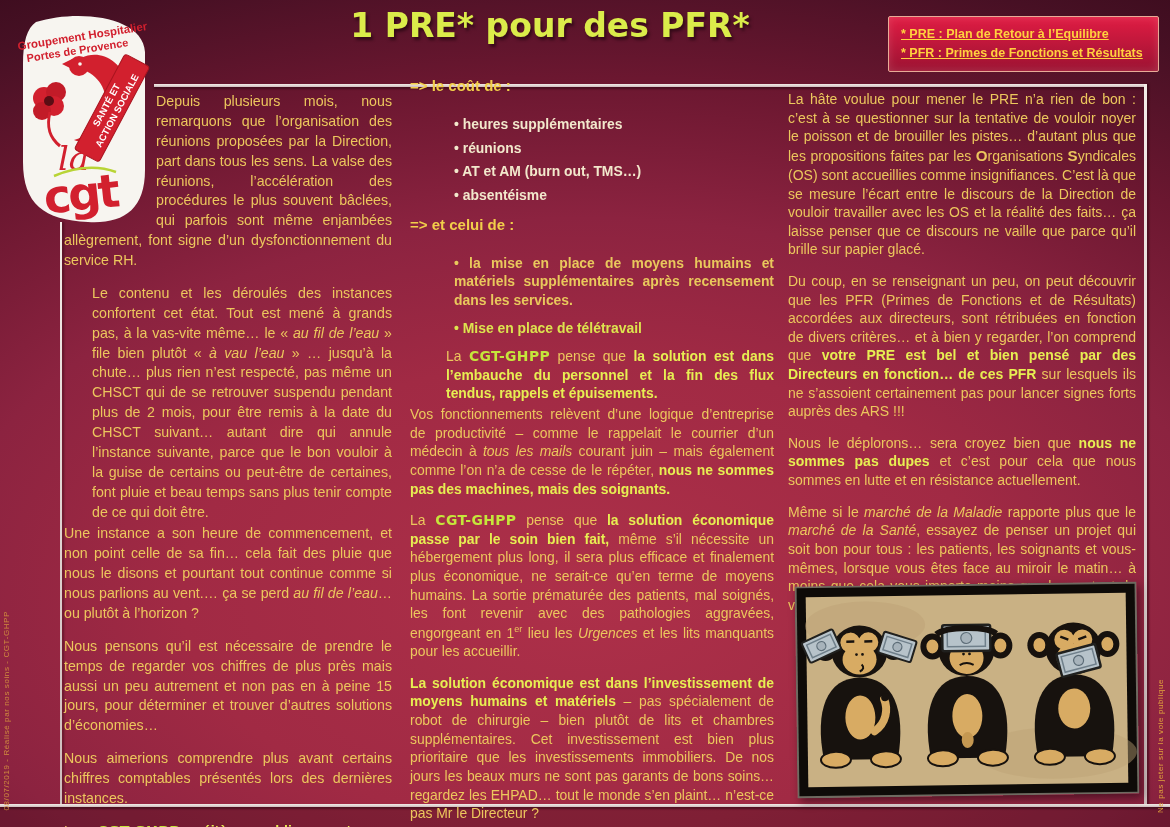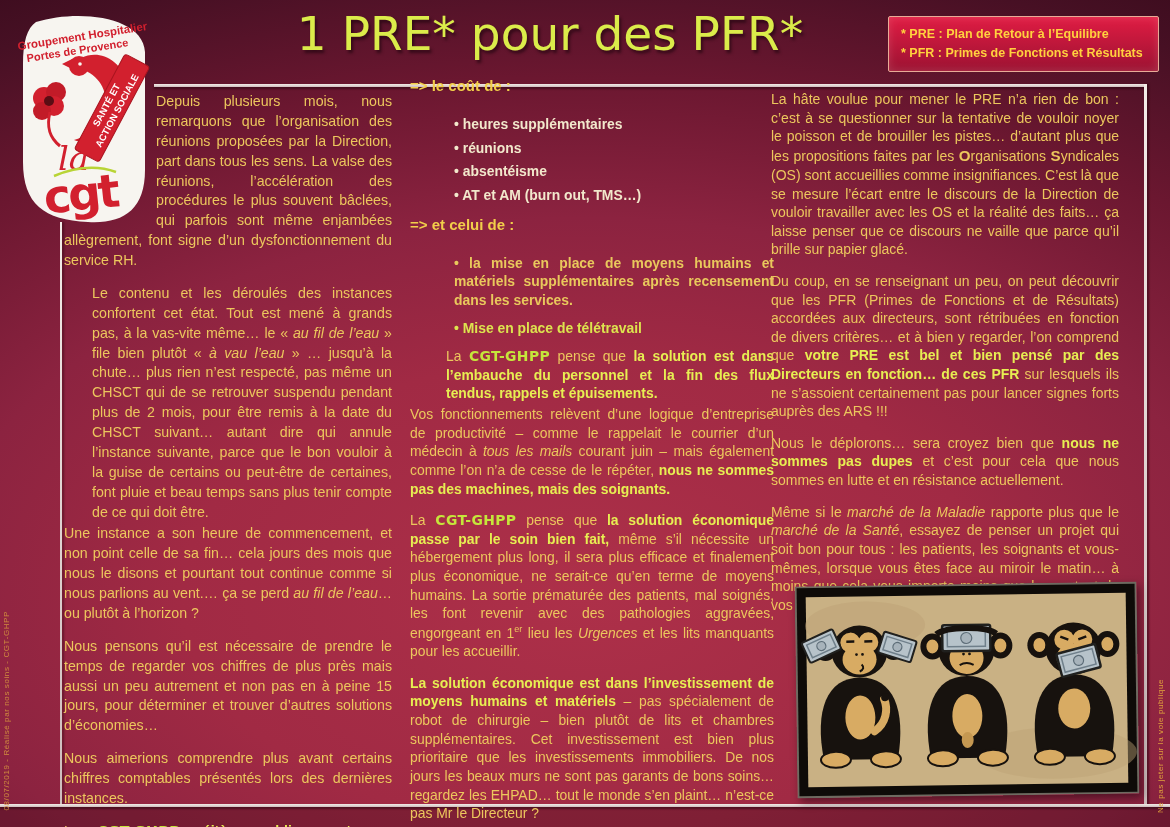--- a/index.html
+++ b/index.html
@@ -12,36 +12,36 @@
   
   .rule{position:absolute;background:linear-gradient(#f3ece8,#cdbcbc);box-shadow:0 2px 2px rgba(40,4,16,.55);}
   .rule-top{left:154px;top:84px;width:992px;height:3px;}
   .rule-right{left:1144px;top:84px;width:3px;height:722px;box-shadow:2px 0 2px rgba(40,4,16,.55);}
   .rule-left{left:60px;top:222px;width:2px;height:584px;box-shadow:2px 0 2px rgba(40,4,16,.45);}
   .rule-bottom{left:0;top:804px;width:1170px;height:3px;}
   .bottom-strip{position:absolute;left:0;top:807px;width:1170px;height:20px;background:rgba(40,4,14,.28);}
   
   .title{
     position:absolute;left:240px;top:6px;width:620px;text-align:center;
-    font-size:47px;font-weight:400;letter-spacing:0;color:#dbec4a;
+    font-size:33px;font-weight:700;letter-spacing:0;color:#dbec4a;
     font-family:"DejaVu Sans","Liberation Sans",sans-serif;
     text-shadow:2px 3px 3px rgba(20,2,10,.55);
   }
   
   .legend{
     position:absolute;left:888px;top:16px;width:247px;padding:8px 10px 7px 12px;
     background:linear-gradient(180deg,#e01c43,#9c1232);
     border:1px solid #e8ab97;border-radius:2px;box-shadow:inset 0 0 10px rgba(255,230,220,.18);
   }
-  .legend-line{color:#ffd23e;font-weight:bold;font-size:12.5px;line-height:1.55;white-space:nowrap;}
+  .legend-line{color:#ffd23e;font-weight:bold;font-size:12.5px;line-height:1.55;white-space:nowrap;text-decoration:underline;}
   
   .col{position:absolute;text-align:justify;color:#ecc75d;}
   .col1{left:64px;top:92px;width:328px;font-size:14.2px;line-height:1.40;}
   .col2{left:410px;top:76px;width:364px;font-size:13.9px;line-height:1.34;}
-  .col3{left:771px;top:90px;width:348px;font-size:14px;line-height:1.33;}
+  .col3{left:788px;top:90px;width:348px;font-size:14px;line-height:1.33;}
   .col p{margin:0 0 13px 0;}
   .p-tight{margin-bottom:2px !important;padding-left:28px;}
   .p-after-tight{margin-top:0;}
   .p-gap{margin-top:24px;}
   .logo-spacer{float:left;width:92px;height:128px;}
   
   .seg-n{}
   .seg-b{font-weight:bold;color:#e7ee52;}
   .seg-bd{font-weight:800;font-size:108%;}
   .seg-i{font-style:italic;}
@@ -114,34 +114,34 @@
   <div class="title">1 PRE* pour des PFR*</div>
 
   <div class="legend">
     <div class="legend-line">*  PRE : Plan de Retour à l’Equilibre</div>
     <div class="legend-line">*  PFR : Primes de Fonctions et Résultats</div>
   </div>
 
   <div class="col col1">
     <p><span class="logo-spacer"></span><span><span class="seg-n">Depuis plusieurs mois, nous remarquons que l’organisation des réunions proposées par la Direction, part dans tous les sens. La valse des réunions, l’accélération des procédures le plus souvent bâclées, qui parfois sont même enjambées allègrement, font signe d’un dysfonctionnement du service RH.</span></span></p>
     <p class="p-tight"><span class="seg-n">Le contenu et les déroulés des instances confortent cet état. Tout est mené à grands pas, à la vas-vite même… le « </span><span class="seg-i">au fil de l’eau</span><span class="seg-n"> » file bien plutôt « </span><span class="seg-i">à vau l’eau</span><span class="seg-n"> » … jusqu’à la chute… plus rien n’est respecté, pas même un CHSCT qui de se retrouver suspendu pendant plus de 2 mois, pour être remis à la date du CHSCT suivant… autant dire qui annule l’instance suivante, parce que le bon vouloir à la guise de certains ou peut-être de certaines, font pluie et beau temps sans plus tenir compte de ce qui doit être.</span></p>
-    <p class="p-after-tight"><span class="seg-n">Une instance a son heure de commencement, et non point celle de sa fin… cela jours des mois que nous le disons et pourtant tout continue comme si nous parlions au vent.… ça se perd </span><span class="seg-i">au fil de l’eau</span><span class="seg-n">… ou plutôt à l’horizon ?</span></p>
+    <p class="p-after-tight"><span class="seg-n">Une instance a son heure de commencement, et non point celle de sa fin… cela fait des pluie que nous le disons et pourtant tout continue comme si nous parlions au vent.… ça se perd </span><span class="seg-i">au fil de l’eau</span><span class="seg-n">… ou plutôt à l’horizon ?</span></p>
     <p><span class="seg-n">Nous pensons qu’il est nécessaire de prendre le temps de regarder vos chiffres de plus près mais aussi un peu autrement et non pas en à peine 15 jours, pour déterminer et trouver d’autres solutions d’économies…</span></p>
     <p><span class="seg-n">Nous aimerions comprendre plus avant certains chiffres comptables présentés lors des dernières instances.</span></p>
     <p class="p-gap"><span class="seg-n">La </span><span class="seg-brand">CGT-GHPP</span><span class="seg-b"> réitère publiquement ses propositions</span><span class="seg-n"> pour repenser entièrement le PRE et souhaite être prise au sérieux et disposer des moyens nécessaires pour ce faire.</span></p>
 
   </div>
 
   <div class="col col2">
     <div class="list-head">=&gt; le coût de :</div>
     <ul class="bullets b-cream">
         <li>heures supplémentaires</li>
         <li>réunions</li>
+        <li>AT et AM (burn out, TMS…)</li>
         <li>absentéisme</li>
-        <li>AT et AM (burn out, TMS…)</li>
       </ul>
     <div class="list-head list-head2">=&gt; et celui de :</div>
     <ul class="bullets b-gold">
         <li>la mise en place de moyens humains et matériels supplémentaires après recensement dans les services.</li>
         <li>Mise en place de télétravail</li>
       </ul>
     <p class="p-tight" style="margin-top:8px;margin-left:8px;"><span class="seg-n">La </span><span class="seg-brand">CGT-GHPP</span><span class="seg-n"> pense que </span><span class="seg-b">la solution est dans l’embauche du personnel et la fin des flux tendus, rappels et épuisements.</span></p>
     <p class="p-after-tight"><span class="seg-n">Vos fonctionnements relèvent d’une logique d’entreprise de productivité – comme le rappelait le courrier d’un médecin à </span><span class="seg-i">tous les mails</span><span class="seg-n"> courant juin – mais également comme l’on n’a de cesse de le répéter, </span><span class="seg-b">nous ne sommes pas des machines, mais des soignants.</span></p>
     <p><span class="seg-n">La </span><span class="seg-brand">CGT-GHPP</span><span class="seg-n"> pense que </span><span class="seg-b">la solution économique passe par le soin bien fait,</span><span class="seg-n"> même s’il nécessite un hébergement plus long, il sera plus efficace et finalement plus économique, ne serait-ce qu’en terme de moyens humains. La sortie prématurée des patients, mal soignés, les font revenir avec des pathologies aggravées, engorgeant en 1</span><span class="seg-sup">er</span><span class="seg-n"> lieu les </span><span class="seg-i">Urgences</span><span class="seg-n"> et les lits manquants pour les accueillir.</span></p>
     <p><span class="seg-b">La solution économique est dans l’investissement de moyens humains et matériels</span><span class="seg-n"> – pas spécialement de robot de chirurgie – bien plutôt de lits et chambres supplémentaires. Cet investissement est bien plus prioritaire que les investissements immobiliers. De nos jours les beaux murs ne sont pas garants de bons soins… regardez les EHPAD… tout le monde s’en plaint… n’est-ce pas Mr le Directeur ?</span></p>

